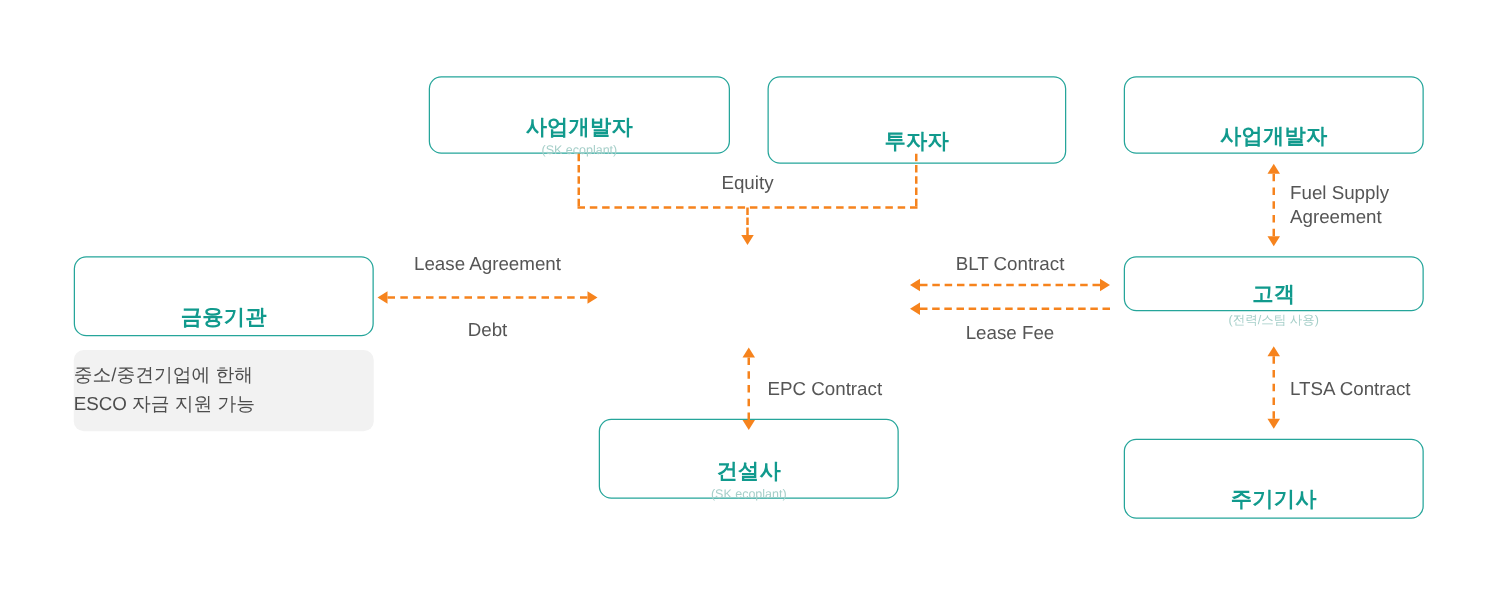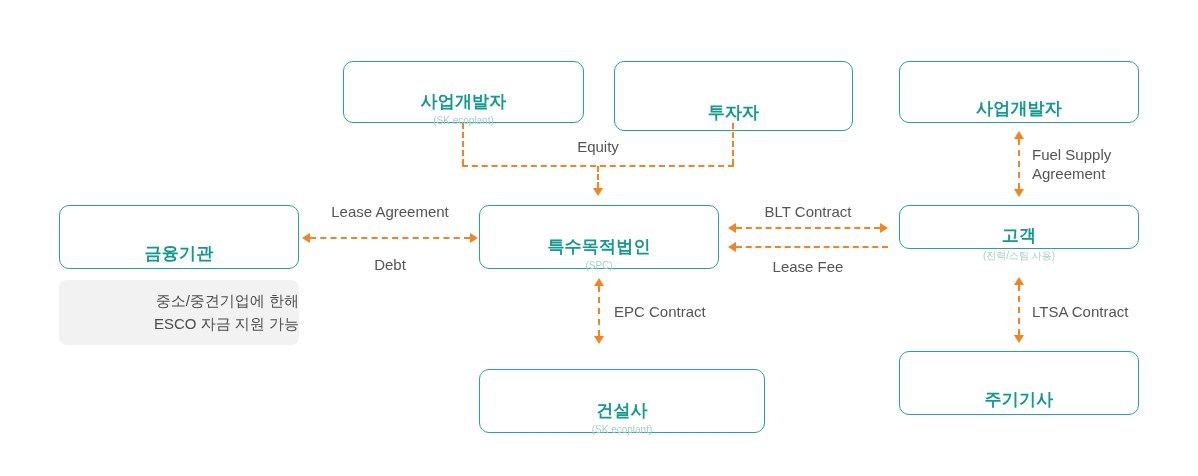--- a/index.html
+++ b/index.html
@@ -34,21 +34,21 @@
   .box-sub {
     color: var(--teal-subtle, #a6cfc9);
     font-size: 10px;
   }
   .note {
     position: absolute;
     background: var(--note-bg, #f2f2f2);
     border-radius: 8px;
     display: flex;
     flex-direction: column;
-    align-items: flex-end;
+    align-items: flex-start;
     justify-content: center;
     color: var(--note-text, #4d4d4d);
     font-size: 15px;
     line-height: 1.5;
     box-sizing: border-box;
     text-align: center;
   }
   .lbl {
     position: absolute;
     color: var(--label-gray, #555555);
@@ -107,36 +107,32 @@
   </div>
 
   <div class="box" style="left:899px;top:61px;width:240px;height:62px">
     <div class="box-title">사업개발자</div>
   </div>
 
   <div class="box" style="left:59px;top:205px;width:240px;height:64px">
     <div class="box-title">금융기관</div>
   </div>
 
-  <div class="box" style="left:479px;top:205px;width:240px;height:64px">
-    <div class="box-title">특수목적법인</div>
-    <div class="box-sub">(SPC)</div>
-  </div>
 
   <div class="box" style="left:899px;top:205px;width:240px;height:44px">
     <div class="box-title">고객</div>
     <div class="box-sub">(전력/스팀 사용)</div>
   </div>
 
   <div class="note" style="left:59px;top:280px;width:240px;height:65px">
     <div>중소/중견기업에 한해</div>
     <div>ESCO 자금 지원 가능</div>
   </div>
 
-  <div class="box" style="left:479px;top:369px;width:286px;height:64px">
+  <div class="box" style="left:479px;top:335px;width:240px;height:64px">
     <div class="box-title">건설사</div>
     <div class="box-sub">(SK ecoplant)</div>
   </div>
 
   <div class="box" style="left:899px;top:351px;width:240px;height:64px">
     <div class="box-title">주기기사</div>
   </div>
 
   <div>
     <span class="vline" style="left:462px;top:123px;height:42px"></span>

